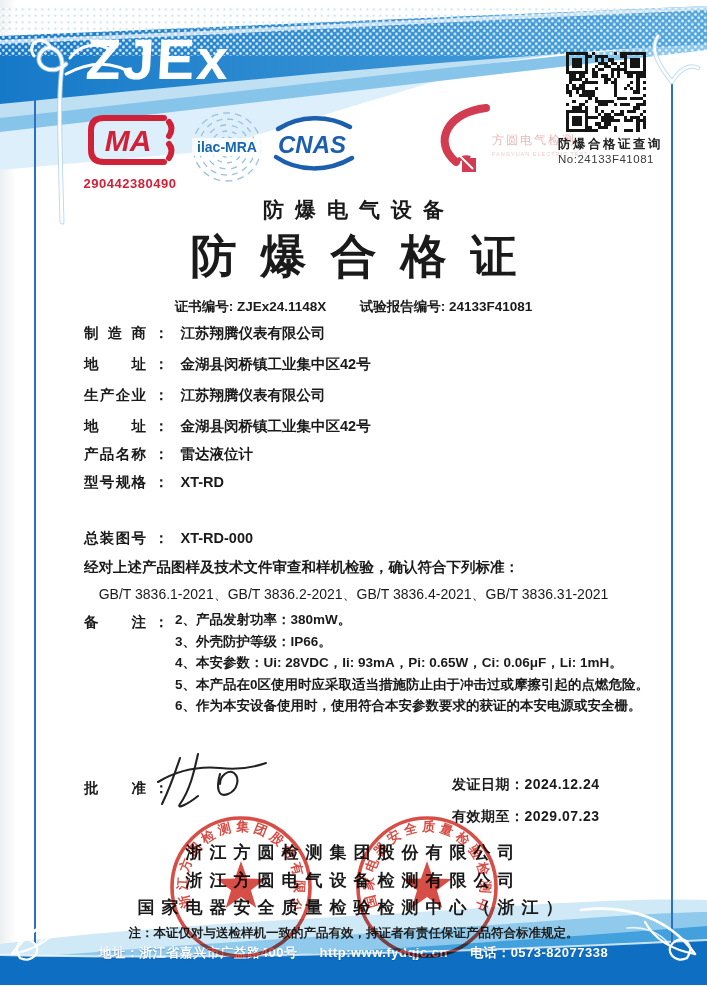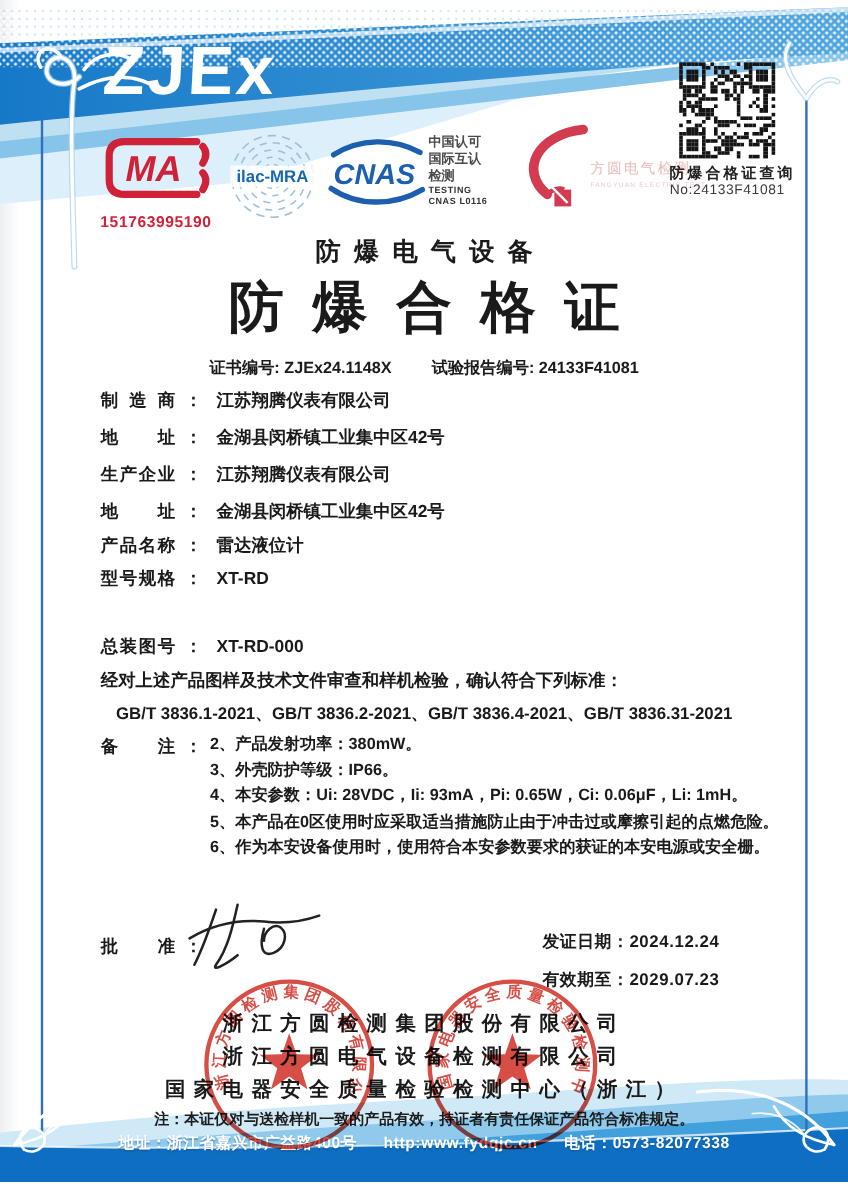--- a/index.html
+++ b/index.html
@@ -47,21 +47,21 @@
   .certline .gap{display:inline-block;width:26px;}
 
   
   .frow{left:84px;font-size:14.5px;font-weight:600;z-index:5;white-space:nowrap;}
   .flab{display:inline-block;width:62px;text-align:justify;text-align-last:justify;vertical-align:bottom;}
   .fcol{display:inline-block;margin:0 12px 0 8px;}
   .f0{top:324px;} .f1{top:355px;} .f2{top:386px;} .f3{top:417px;}
   .f4{top:445px;} .f5{top:473px;} .f6{top:501px;} .f7{top:529px;}
 
   .std-intro{left:84px;top:558px;font-size:14.5px;font-weight:600;z-index:5;}
-  .std-list{left:0;top:586px;width:100%;text-align:center;font-size:14px;font-weight:700;z-index:5;}
+  .std-list{left:0;top:586px;width:100%;text-align:center;font-size:14px;font-weight:400;z-index:5;}
 
   .rem-lab{left:84px;top:613px;font-size:14.5px;font-weight:600;z-index:5;}
   .rem-items{left:175px;top:609px;width:480px;font-size:13.5px;font-weight:600;line-height:21.5px;z-index:5;}
 
   .appr-lab{left:84px;top:779px;font-size:14.5px;font-weight:600;z-index:5;}
   .sig{left:150px;top:746px;z-index:6;}
   .d1{left:452px;top:776px;font-size:14px;font-weight:bold;z-index:5;letter-spacing:.5px;}
   .d2{left:452px;top:808px;font-size:14px;font-weight:bold;z-index:5;letter-spacing:.5px;}
 
   .issuer{left:0;width:100%;text-align:center;font-size:17px;font-weight:bold;letter-spacing:7px;z-index:6;}
@@ -143,21 +143,21 @@
 
   <div class="abs badge cma">
     <svg width="96" height="60" viewBox="0 0 96 60">
       <g fill="none" stroke="#cf2138" stroke-width="6" stroke-linecap="round">
         <path d="M82,8 H22 Q9,8 9,20 V40 Q9,52 22,52 H82"></path>
         <path d="M87,12 q5,6 0,14"></path>
           <path d="M87,34 q5,6 0,14"></path>
       </g>
       <text x="46" y="41" text-anchor="middle" font-size="30" font-weight="bold" font-style="italic" fill="#cf2138">MA</text>
     </svg>
-    <div class="cma-num">151763995190</div>
+    <div class="cma-num">290442380490</div>
   </div>
 
   <svg class="abs badge ilac" width="74" height="86" viewBox="0 0 74 86">
     <g fill="none" stroke="#9cc0dc" stroke-width="1.3">
       <circle cx="37" cy="43" r="34" stroke-dasharray="7 5"></circle>
       <circle cx="37" cy="43" r="28" stroke-dasharray="6 5"></circle>
       <circle cx="37" cy="43" r="22" stroke-dasharray="6 6"></circle>
       <circle cx="37" cy="43" r="16" stroke-dasharray="5 5"></circle>
       <circle cx="37" cy="43" r="10" stroke-dasharray="4 4"></circle>
     </g>
@@ -165,27 +165,20 @@
     <text x="37" y="48" text-anchor="middle" font-size="14" font-weight="bold" fill="#1767af">ilac-MRA</text>
   </svg>
 
   <svg class="abs badge cnas" width="88" height="62" viewBox="0 0 88 62">
     <g fill="none" stroke="#1b5fae" stroke-width="4.5" stroke-linecap="round">
       <path d="M10,17 C32,3 60,3 82,15"></path>
       <path d="M8,45 C30,60 60,60 84,46"></path>
     </g>
     <text x="44" y="41" text-anchor="middle" font-size="24" font-weight="bold" font-style="italic" fill="#1b5fae">CNAS</text>
   </svg>
-  <div class="abs badge cnas-cap">
-    <div>中国认可</div>
-    <div>国际互认</div>
-    <div>检测</div>
-    <div class="tiny">TESTING</div>
-    <div class="tiny">CNAS L0116</div>
-  </div>
 
   <svg class="abs badge fy" width="190" height="84" viewBox="0 0 190 84">
     <path d="M62,8 C24,12 8,42 32,62" fill="none" stroke="#d23b50" stroke-width="8" stroke-linecap="round"></path>
     <path d="M32,62 C36,58 42,56 46,58" fill="none" stroke="#d23b50" stroke-width="4"></path>
     <rect x="38" y="58" width="14" height="14" fill="#d23b50"></rect>
     <path d="M31,51 L49,69" stroke="#ffffff" stroke-width="2"></path>
     <text x="68" y="44" font-size="12" fill="#d98a8a" opacity=".6" letter-spacing="2">方圆电气检测</text>
     <text x="68" y="56" font-size="5.5" fill="#d9a0a0" opacity=".55" letter-spacing="1">FANGYUAN ELECTRIC TEST</text>
   </svg>
 

